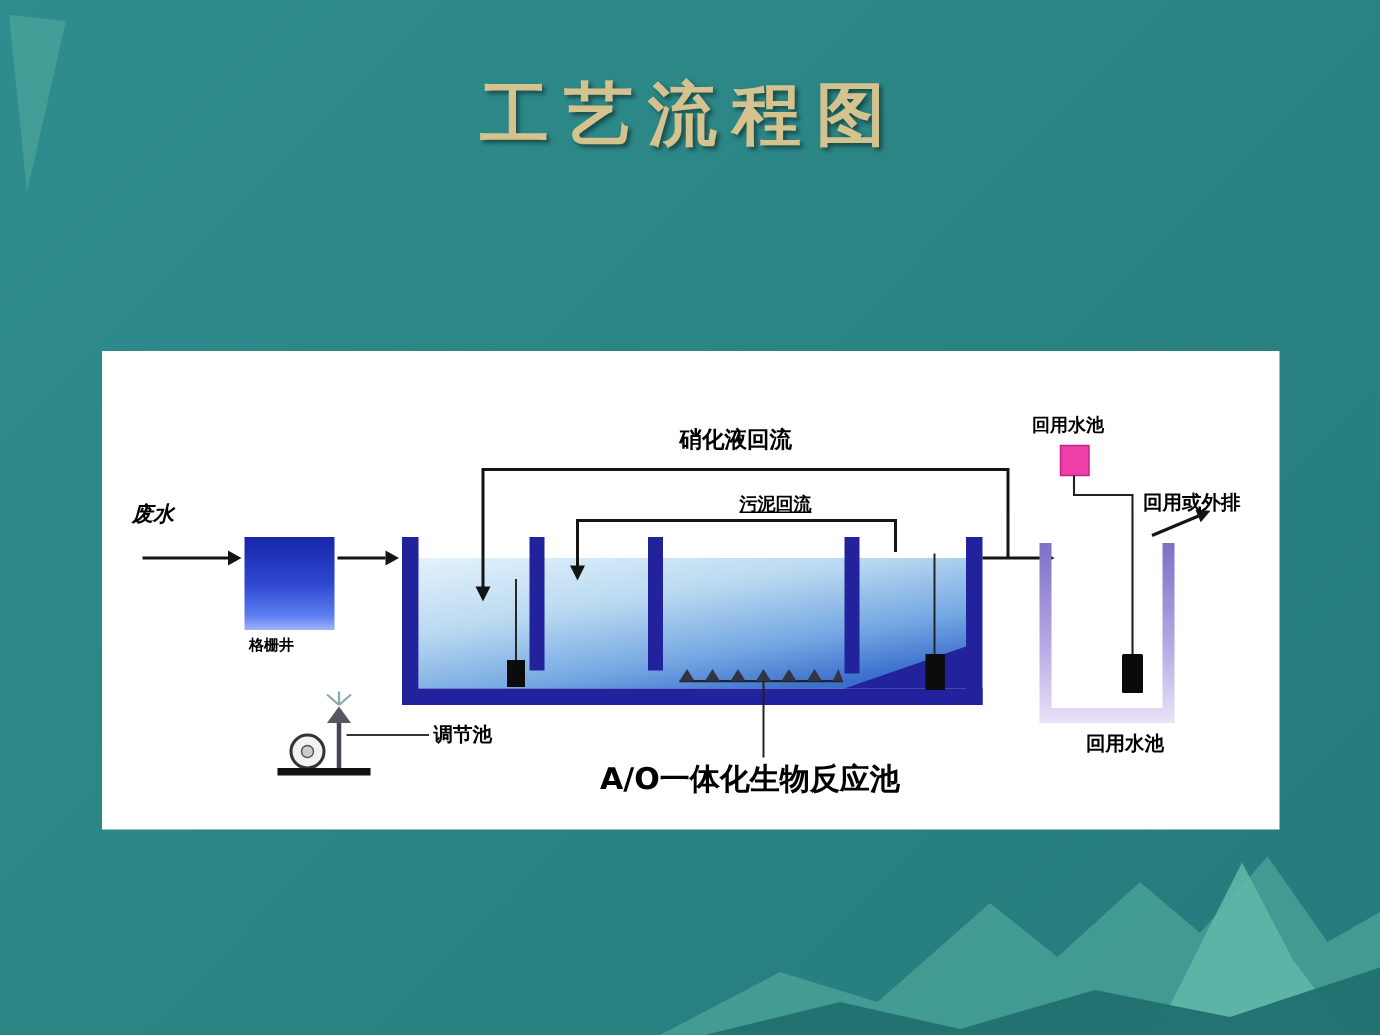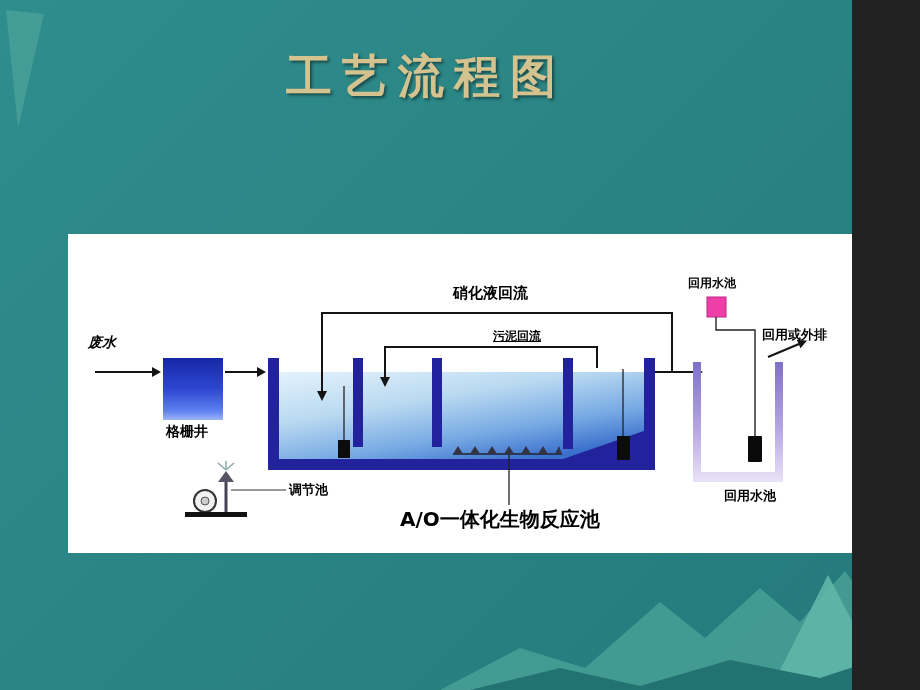--- a/index.html
+++ b/index.html
@@ -1,18 +1,18 @@
 <!DOCTYPE html>
 <html><head>
 <meta charset="utf-8">
 <style>
   html,body{margin:0;padding:0;background:#222;}
   .slide{
     position:relative;
-    width:852px;height:690px;
+    width:920px;height:690px;
     overflow:hidden;
     background:linear-gradient(135deg,#2f8d8d 0%,#2a8383 55%,#257a7c 100%);
     font-family:"DejaVu Sans","Liberation Sans",sans-serif;
   }
   .bg-decor{position:absolute;left:0;top:0;width:920px;height:690px;pointer-events:none;}
   .title{
     position:absolute;top:46px;left:0;width:100%;margin:0;
     text-align:center;
     font-family:"DejaVu Serif","Liberation Serif",serif;
     font-weight:bold;font-size:46px;letter-spacing:10px;
@@ -147,21 +147,21 @@
 
       <path d="M625,128 L633,128 L633,238 L707,238 L707,128 L715,128 L715,248 L625,248 Z" fill="url(#reuse)"></path>
 
       <g>
         <line x1="700" y1="123" x2="731" y2="110" stroke="#141414" stroke-width="2"></line>
         <polygon points="739,106.5 732.5,114.2 728.9,105.9" fill="#141414"></polygon>
       </g>
     </svg>
 
     <div class="lbl" style="left:20px;top:100px;font-size:14px;font-style:italic;">废水</div>
-    <div class="lbl" style="left:98px;top:189px;font-size:14px;">格栅井</div>
+    <div class="lbl" style="left:98px;top:189px;font-size:10px;">格栅井</div>
     <div class="lbl" style="left:221px;top:247px;font-size:13px;">调节池</div>
     <div class="lbl" style="left:332px;top:272px;font-size:20px;">A/O一体化生物反应池</div>
     <div class="lbl" style="left:385px;top:50px;font-size:15px;">硝化液回流</div>
     <div class="lbl" style="left:425px;top:94px;font-size:12px;text-decoration:underline;">污泥回流</div>
     <div class="lbl" style="left:620px;top:41px;font-size:12px;">回用水池</div>
     <div class="lbl" style="left:694px;top:92px;font-size:13px;">回用或外排</div>
     <div class="lbl" style="left:637px;top:253px;font-size:13px;padding-left:19px;">回用水池</div>
   </div>
 
 </div>

